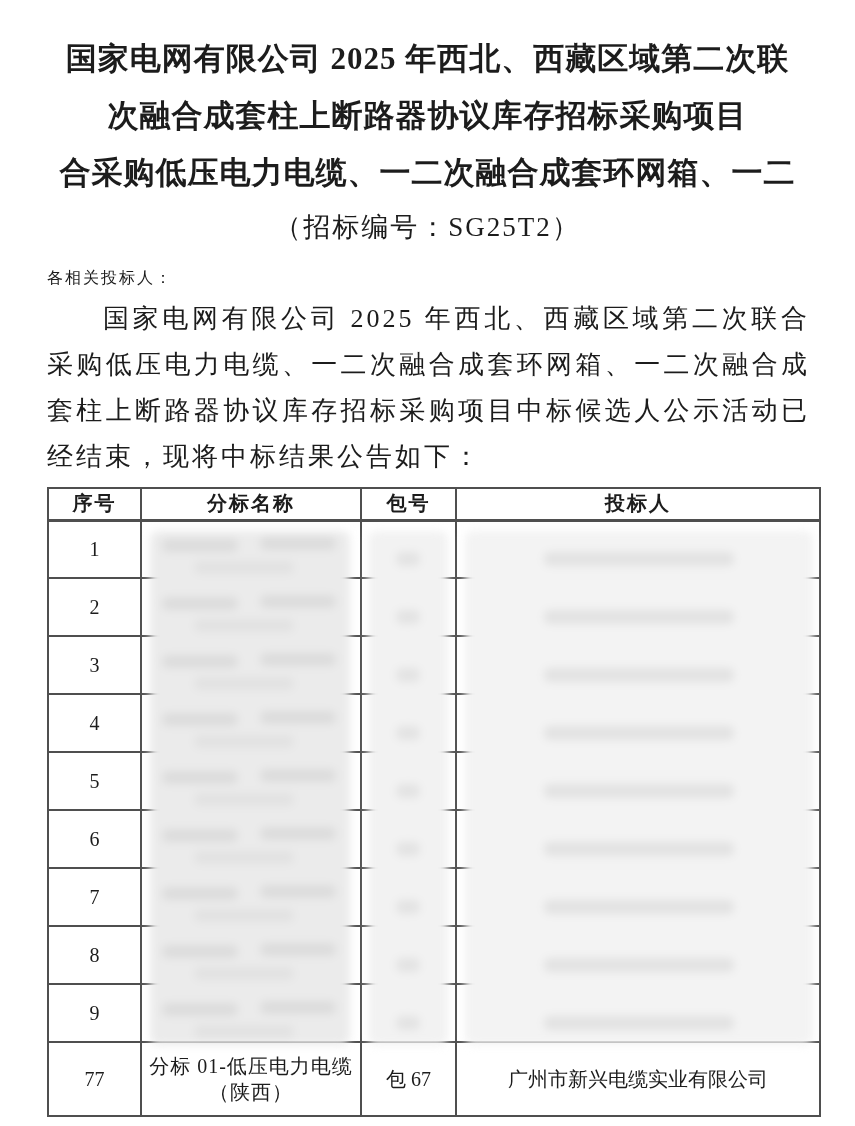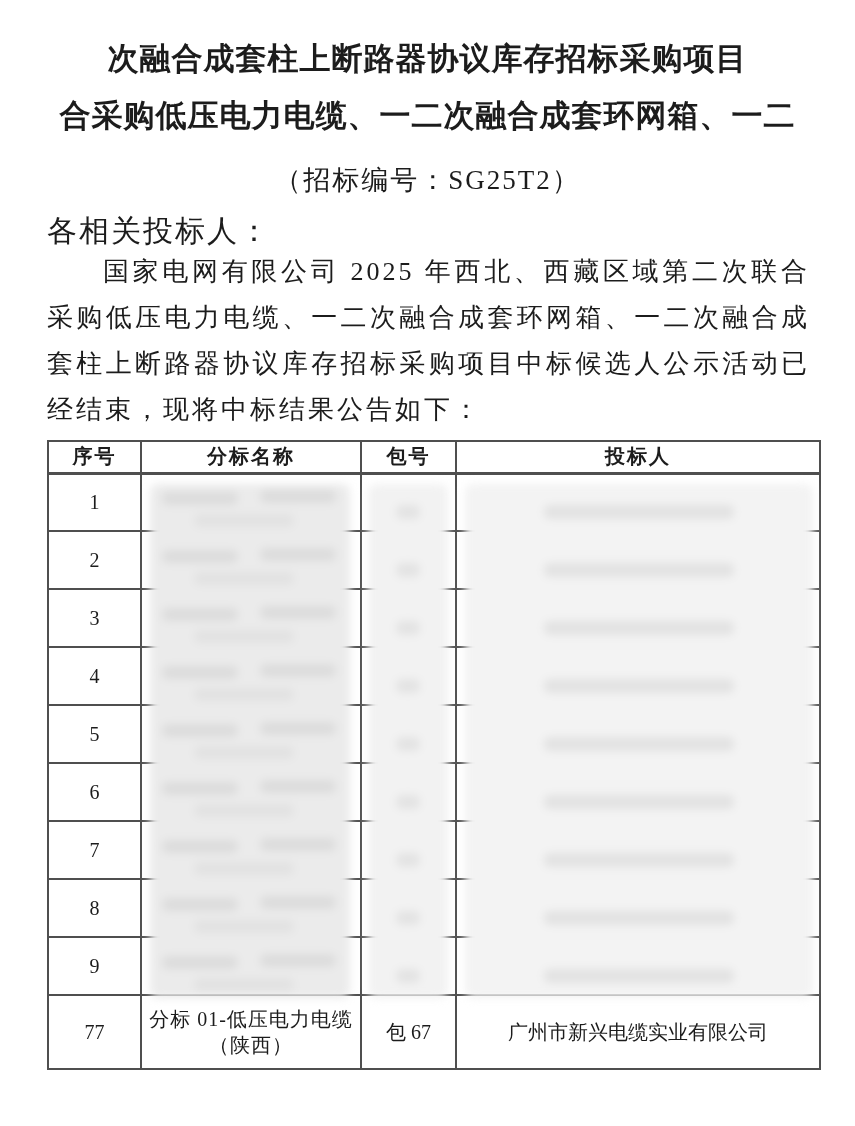--- a/index.html
+++ b/index.html
@@ -20,27 +20,27 @@
     font-weight:bold;
     font-size:31px;
     line-height:57px;
     letter-spacing:1px;
     padding:0 28px;
   }
   .tender-line {
     text-align:center;
     font-size:27px;
     line-height:40px;
-    margin-top:16px;
+    margin-top:6px;
     letter-spacing:2px;
   }
   
   .salutation {
     margin:16px 45px 0 47px;
-    font-size:30px;
+    font-size:16px;
     line-height:30px;
     letter-spacing:2px;
   }
   .body-par {
     margin:3px 45px 0 47px;
     font-size:26px;
     line-height:46px;
     letter-spacing:3px;
     text-align:justify;
     text-indent:2.15em;
@@ -87,20 +87,21 @@
   .band-package { left:321px; width:80px;  background:#f2f2f2; }
   .band-bidder  { left:418px; width:348px; background:#f3f3f3; }
   .smudge { position:absolute; border-radius:6px; }
 </style>
 </head>
 <body>
 
 <div class="page">
 
   <div class="doc-title">
+    <div>国家电网有限公司 2025 年西北、西藏区域第二次联</div>
     <div>次融合成套柱上断路器协议库存招标采购项目</div>
     <div>合采购低压电力电缆、一二次融合成套环网箱、一二</div>
   </div>
 
   <div class="tender-line">（招标编号：SG25T2）</div>
 
   <div class="salutation">各相关投标人：</div>
 
   <div class="body-par">国家电网有限公司 2025 年西北、西藏区域第二次联合采购低压电力电缆、一二次融合成套环网箱、一二次融合成套柱上断路器协议库存招标采购项目中标候选人公示活动已经结束，现将中标结果公告如下：</div>
 

